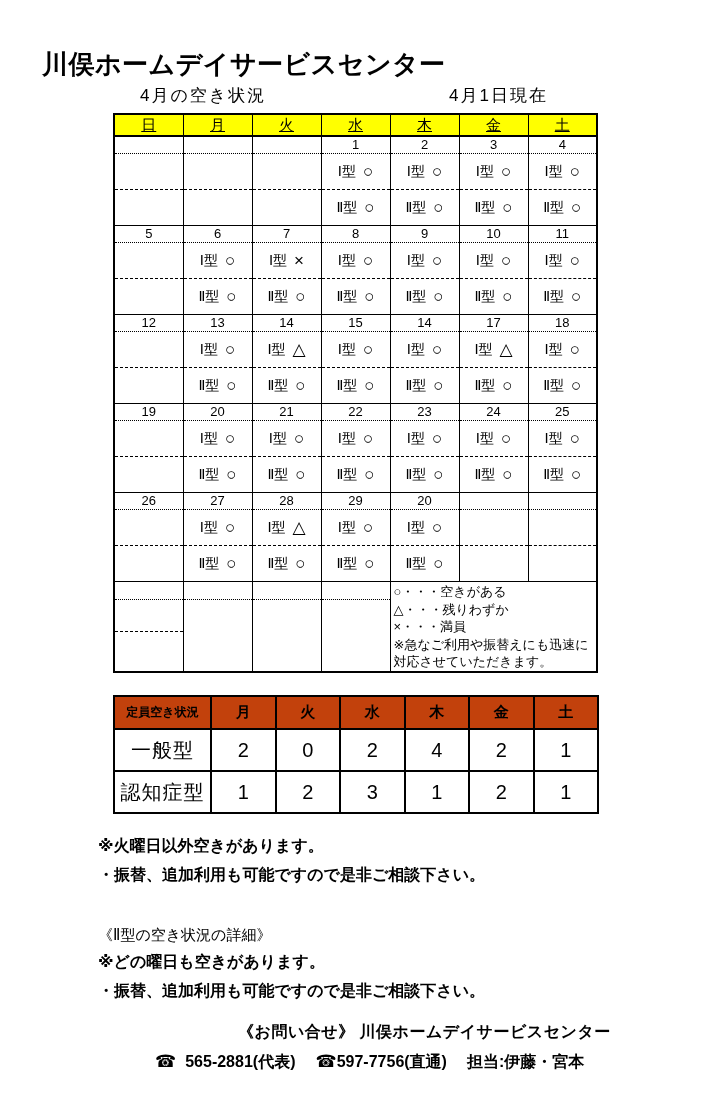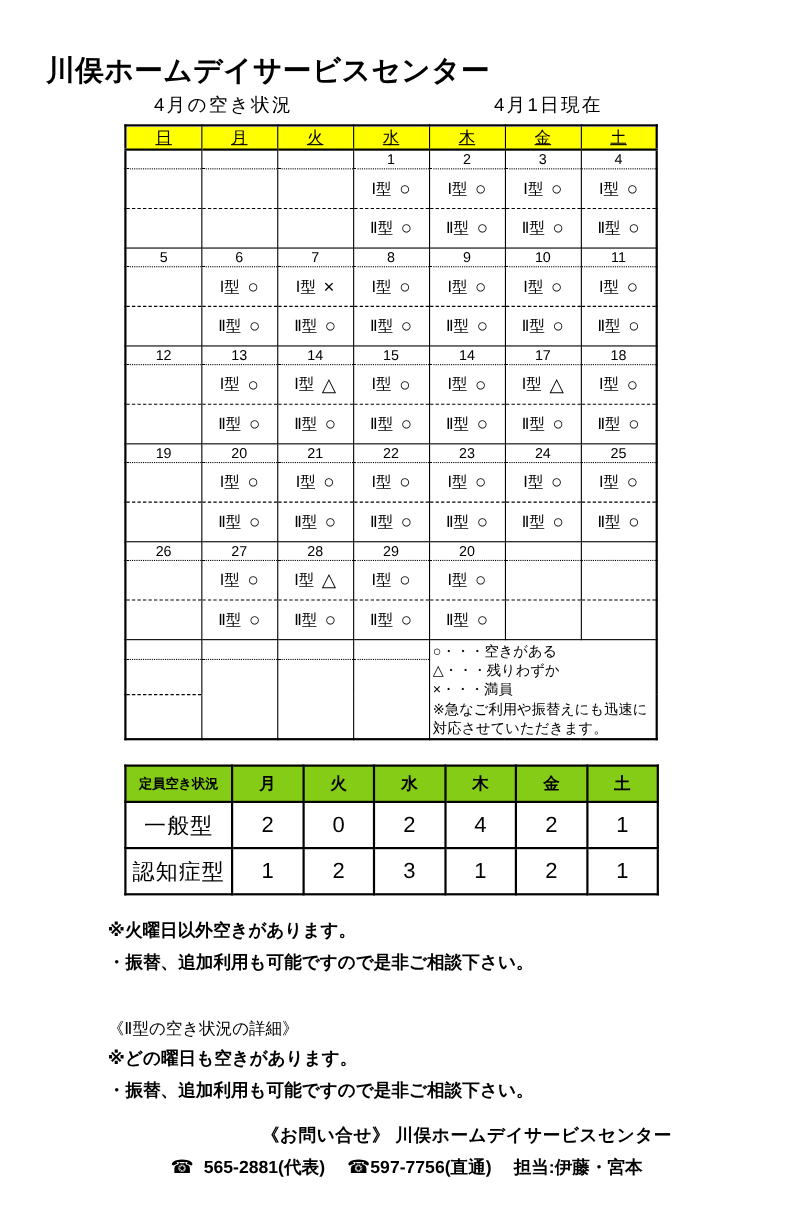--- a/index.html
+++ b/index.html
@@ -42,21 +42,21 @@
   }
 
   
   #capacity-table{
     position:absolute;left:113px;top:695px;width:484px;
     border-collapse:collapse;table-layout:fixed;border:2px solid #000;
   }
   #capacity-table col.label-col{width:97px;}
   #capacity-table col.day-col{width:64.5px;}
   #capacity-table th,#capacity-table td{border:2px solid #000;padding:0;text-align:center;}
-  #capacity-table thead th{background:#84cc16;height:31px;font-size:15px;font-weight:bold;}
+  #capacity-table thead th{background:#c2410c;height:31px;font-size:15px;font-weight:bold;}
   #capacity-table thead th.corner{font-size:12px;}
   #capacity-table tbody tr{height:42px;}
   #capacity-table tbody th{font-weight:normal;font-size:20px;letter-spacing:1px;}
   #capacity-table tbody td{font-size:20px;}
 
   
   .note{position:absolute;left:98px;width:560px;}
   .note-0{top:836px;}
   .note-1{top:926px;}
   .note-heading{font-size:15px;margin:0 0 7px 0;font-weight:normal;}

